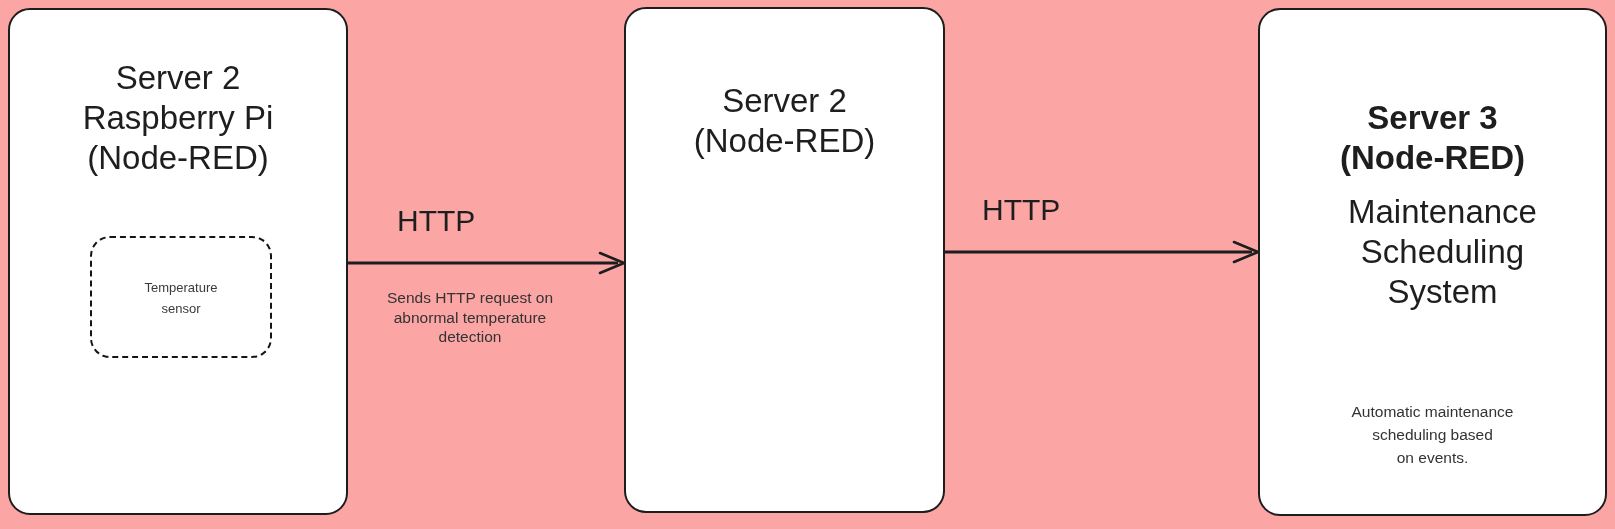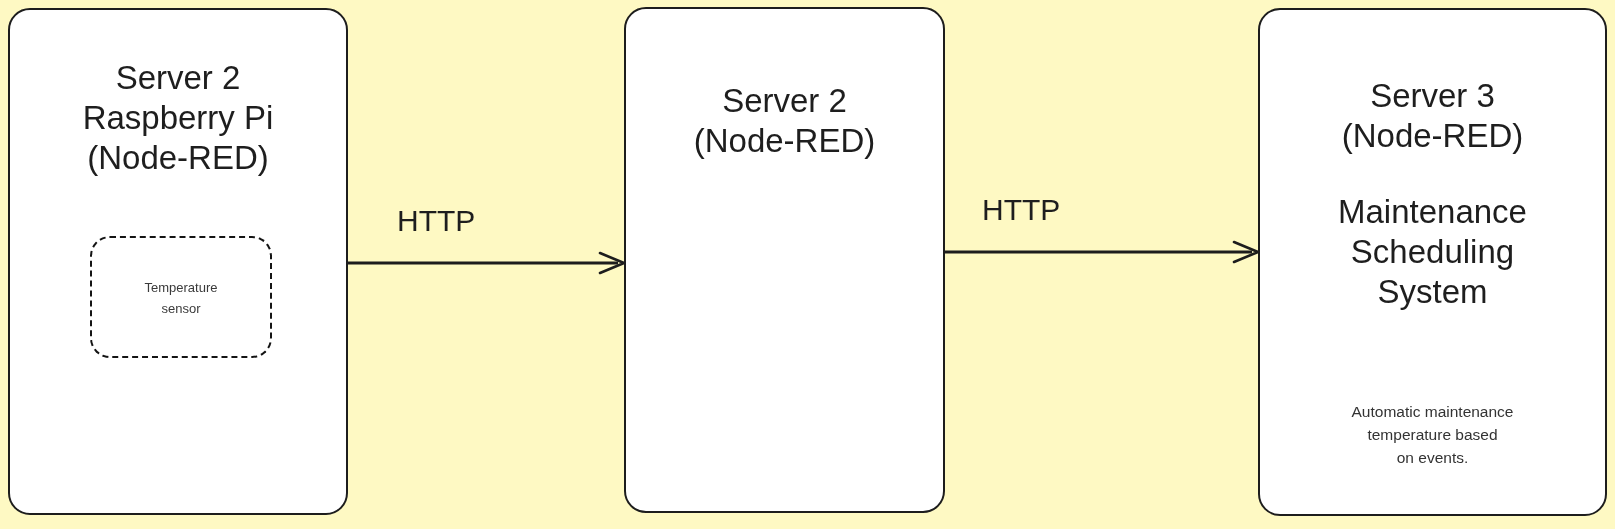--- a/index.html
+++ b/index.html
@@ -9,21 +9,21 @@
   }
   body {
     font-family: "Liberation Sans", sans-serif;
     color: #1a1a1a;
     -webkit-font-smoothing: antialiased;
   }
   #canvas {
     position: relative;
     width: 1615px;
     height: 529px;
-    background: #fef9c3;
+    background: #fca5a5;
     overflow: hidden;
   }
 
   
   .node {
     position: absolute;
     box-sizing: border-box;
     background: #ffffff;
     border: 2.6px solid #1d1d1d;
     border-radius: 22px;
@@ -38,34 +38,34 @@
     left: 0;
     width: 100%;
     text-align: center;
     font-size: 33px;
     line-height: 40px;
     color: #1e1e1e;
     white-space: pre-line;
   }
   #left-title   { top: 48px; }
   #middle-title { top: 72px; }
-  #right-title  { top: 66px; }
+  #right-title  { top: 88px; font-weight: bold; }
 
   .node-subtitle {
     position: absolute;
     left: 0;
     width: 100%;
     text-align: center;
     font-size: 33px;
     line-height: 40px;
     color: #1e1e1e;
     white-space: pre-line;
   }
   #middle-subtitle { top: 238px; }
-  #right-subtitle  { top: 182px; }
+  #right-subtitle  { top: 182px; padding-left: 10px; }
 
   .node-note {
     position: absolute;
     left: 0;
     width: 100%;
     text-align: center;
     font-size: 15.5px;
     line-height: 23px;
     color: #333333;
     white-space: pre-line;
@@ -137,36 +137,39 @@
       <div id="sensor-label">Temperature
 sensor</div>
     </div>
   </div>
 
   <svg class="edge" id="edge-1" width="300" height="50" viewBox="0 0 300 50">
     <line x1="8" y1="25" x2="278" y2="25" stroke="#1d1d1d" stroke-width="3.2"></line>
     <path d="M 260 15 L 284 25 L 260 35" fill="none" stroke="#1d1d1d" stroke-width="2.6" stroke-linecap="round" stroke-linejoin="round"></path>
   </svg>
   <div class="edge-label" id="edge-1-label">HTTP</div>
+  <div class="edge-caption" id="edge-1-caption">Sends HTTP request on
+abnormal temperature
+detection</div>
 
   <div class="node" id="node-middle">
     <div class="node-title" id="middle-title">Server 2
 (Node-RED)</div>
   </div>
 
   <svg class="edge" id="edge-2" width="340" height="50" viewBox="0 0 340 50">
     <line x1="8" y1="25" x2="315" y2="25" stroke="#1d1d1d" stroke-width="3.2"></line>
     <path d="M 297 15 L 321 25 L 297 35" fill="none" stroke="#1d1d1d" stroke-width="2.6" stroke-linecap="round" stroke-linejoin="round"></path>
   </svg>
   <div class="edge-label" id="edge-2-label">HTTP</div>
 
   <div class="node" id="node-right">
     <div class="node-title" id="right-title">Server 3
 (Node-RED)</div>
     <div class="node-subtitle" id="right-subtitle">Maintenance
 Scheduling
 System</div>
     <div class="node-note" id="right-note">Automatic maintenance
-temperature based
+scheduling based
 on events.</div>
   </div>
 
 </div>
 
 </body></html>

